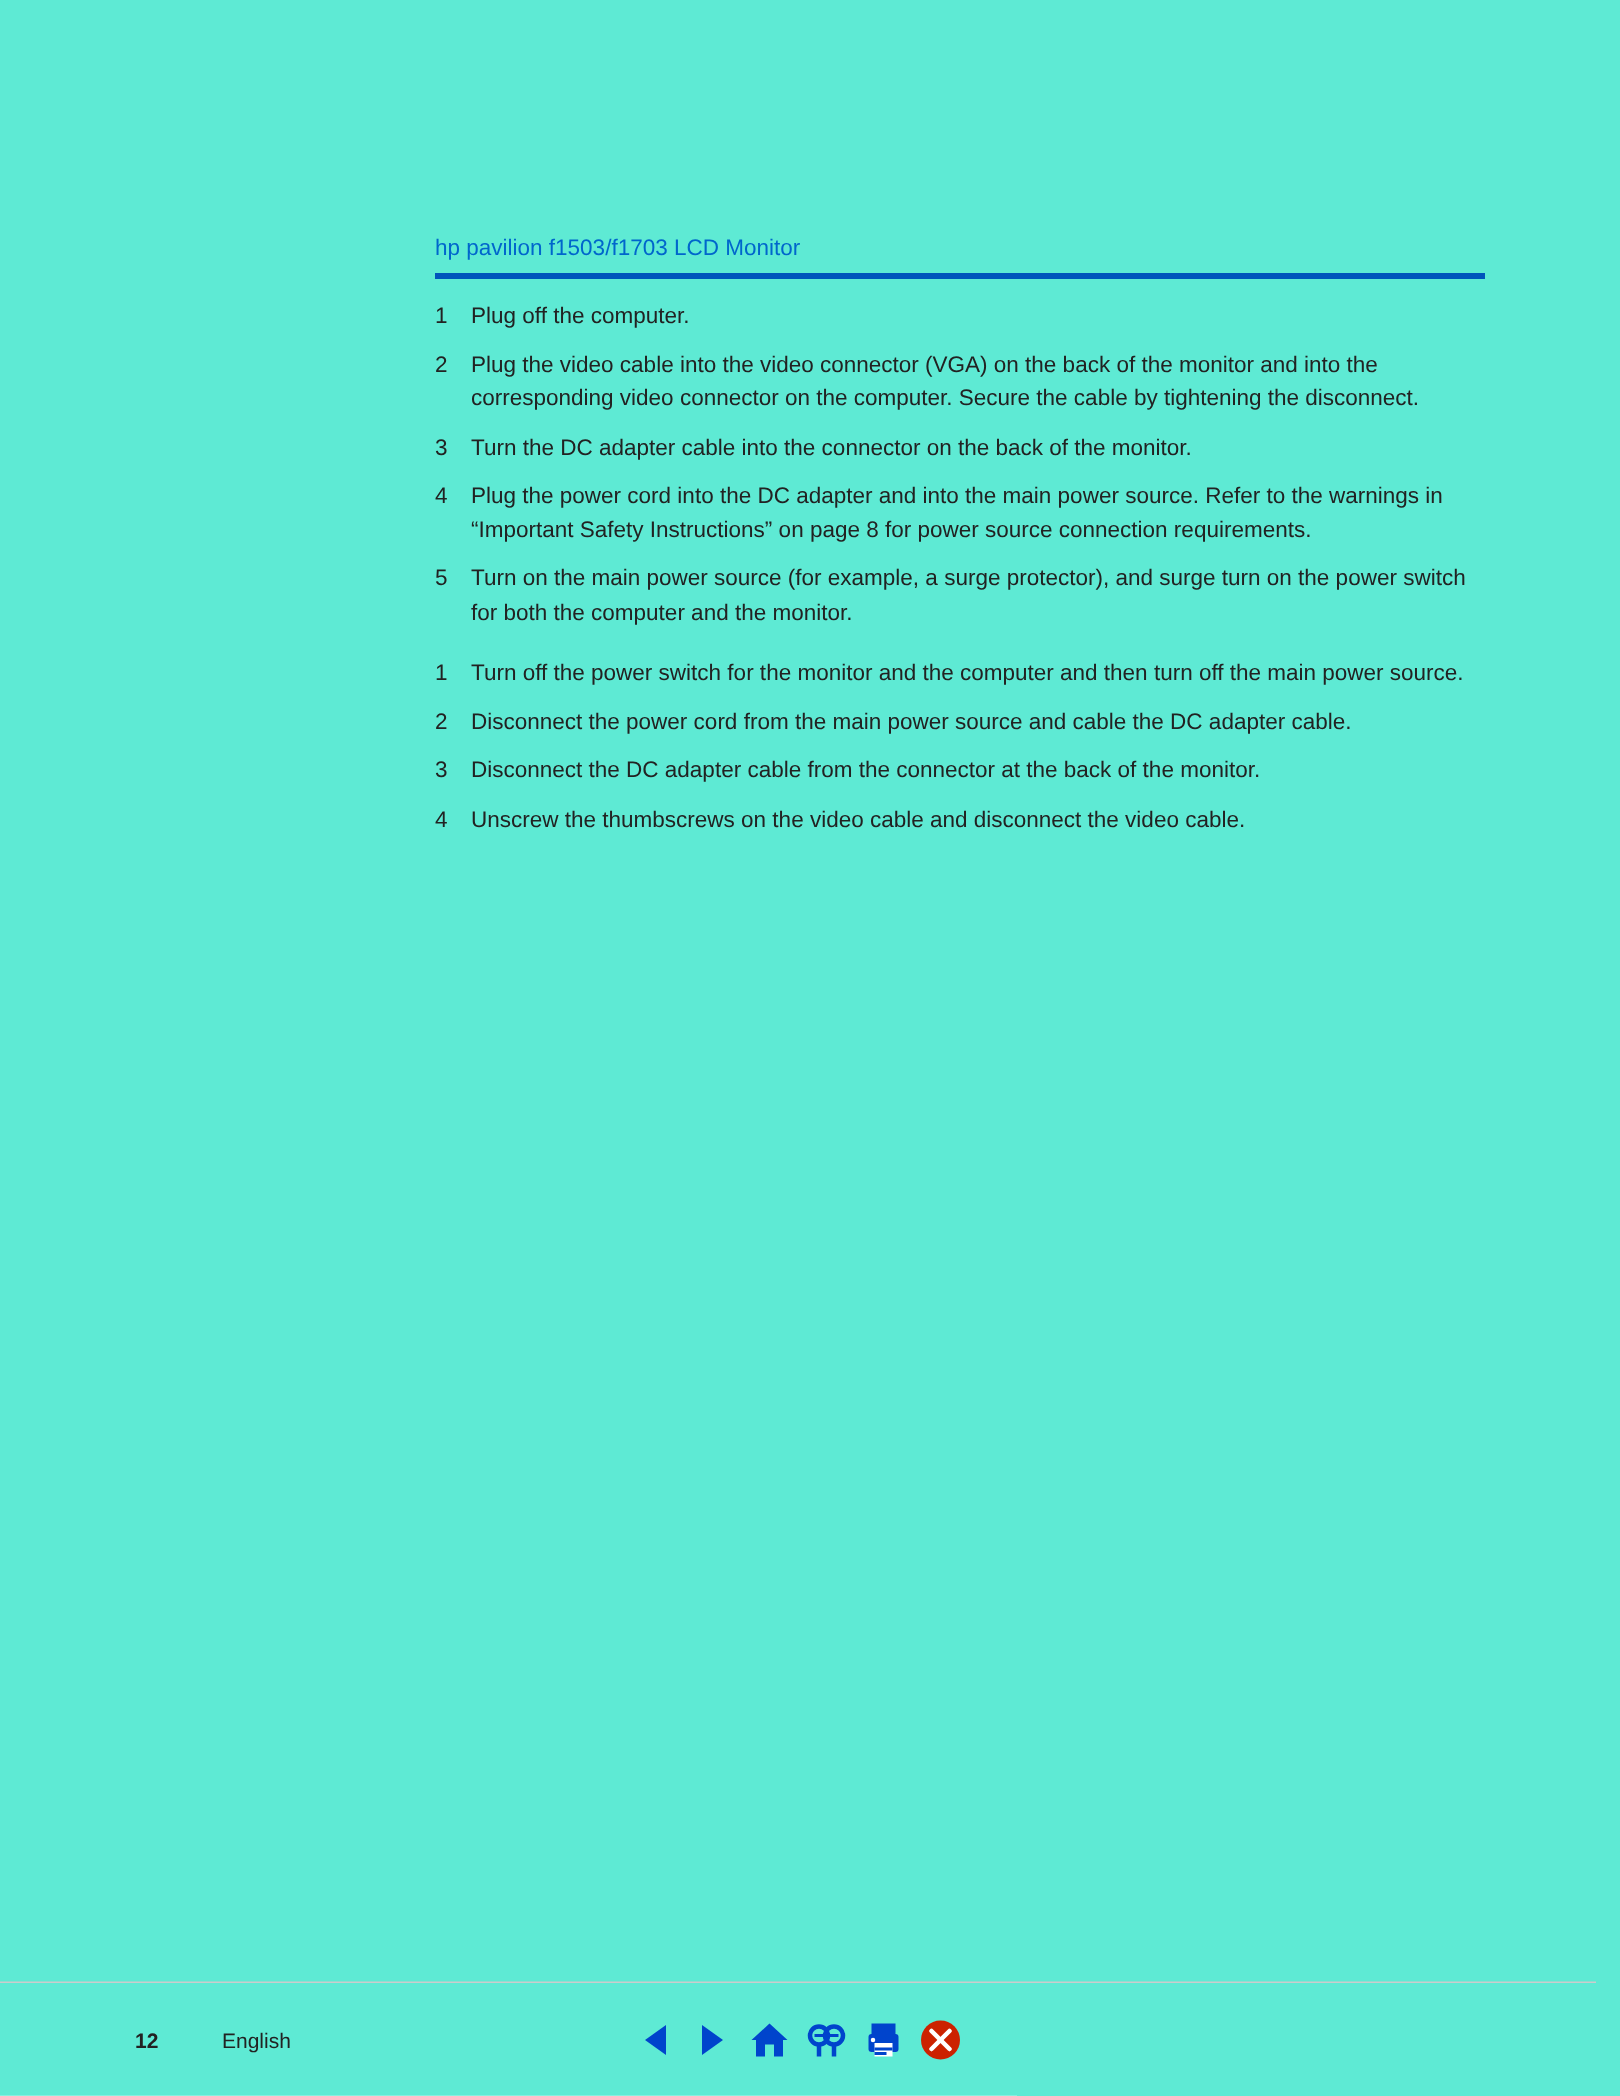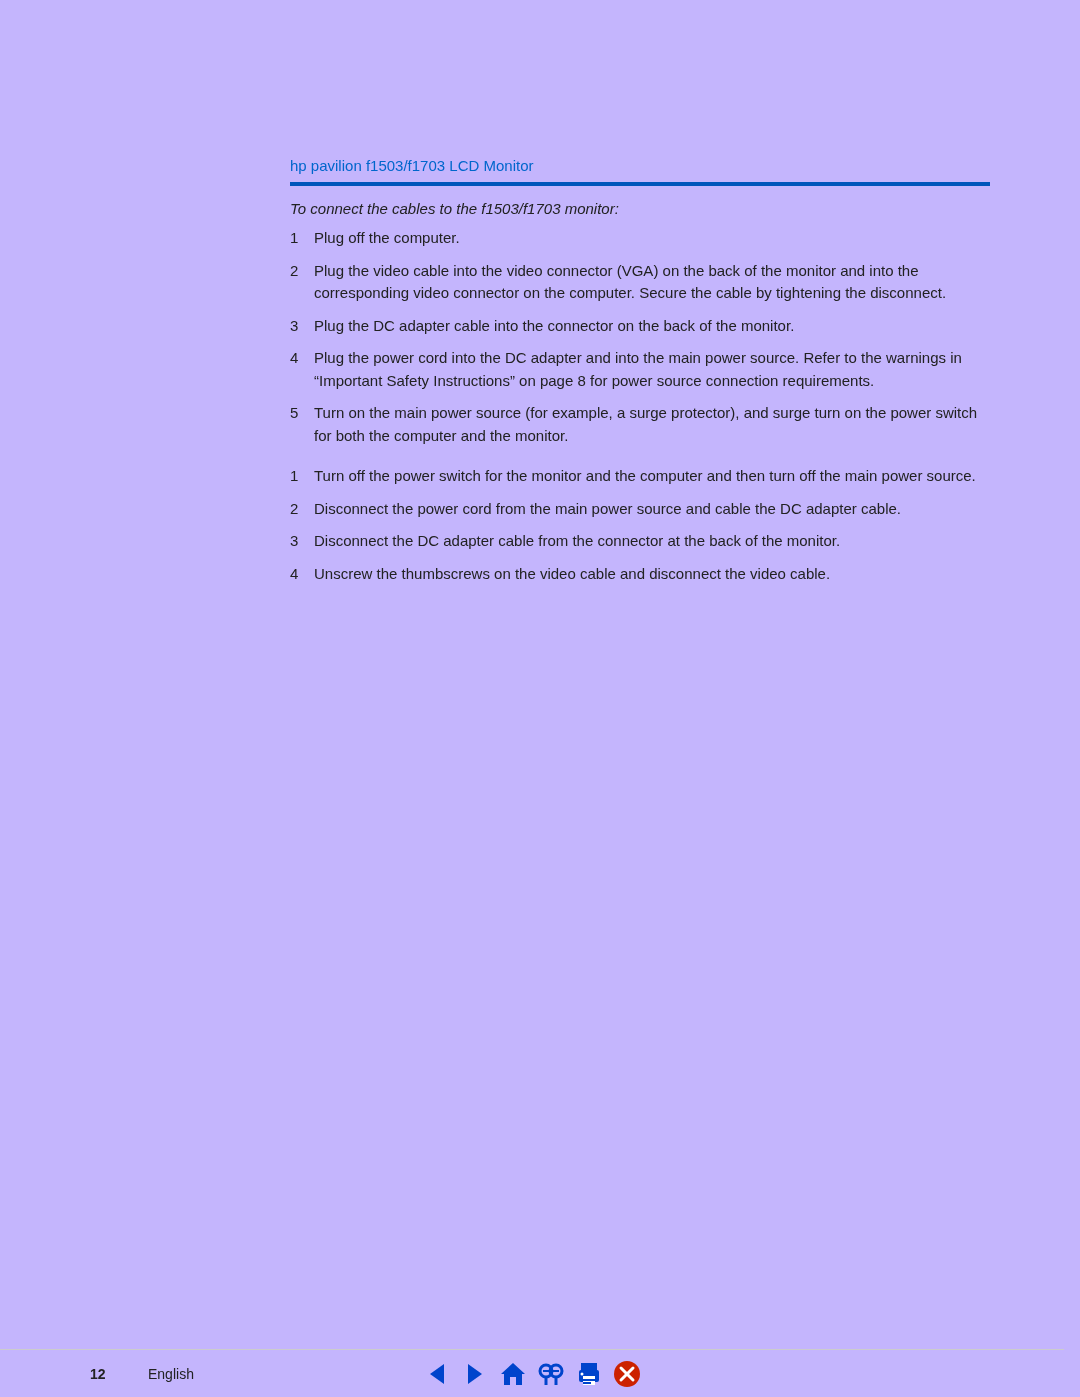--- a/index.html
+++ b/index.html
@@ -14,21 +14,21 @@
       background: #ffffff;
       font-family: Arial, Helvetica, sans-serif;
       font-size: 15px;
       color: #333333;
       position: relative;
     }
 
     .page-container {
       width: 1080px;
       height: 1397px;
-      background: #c4b5fd;
+      background: #5eead4;
       position: relative;
       padding: 0;
     }
 
     .content-area {
       position: absolute;
       top: 155px;
       left: 290px;
       right: 90px;
       bottom: 80px;
@@ -91,21 +91,21 @@
 
     .list-text {
       flex: 1;
     }
 
     .footer {
       position: absolute;
       bottom: 0;
       left: 0;
       right: 16px;
-      height: 48px;
+      height: 76px;
       display: flex;
       align-items: center;
       border-top: 1px solid #cccccc;
     }
 
     .footer-page-number {
       position: absolute;
       left: 90px;
       font-size: 14px;
       font-weight: bold;
@@ -146,33 +146,32 @@
 
   <div class="content-area">
 
     <div class="header-section">
       <div class="header-title-product">hp pavilion f1503/f1703 LCD Monitor</div>
     </div>
 
     <div class="blue-rule"></div>
 
     <div>
-      <p class="italic-heading">To connect the cables to the f1503/f1703 monitor:</p>
       <ol class="numbered-list">
         <li class="list-item">
           <span class="list-number">1</span>
           <span class="list-text">Plug off the computer.</span>
         </li>
         <li class="list-item">
           <span class="list-number">2</span>
           <span class="list-text">Plug the video cable into the video connector (VGA) on the back of the monitor and into the corresponding video connector on the computer. Secure the cable by tightening the disconnect.</span>
         </li>
         <li class="list-item">
           <span class="list-number">3</span>
-          <span class="list-text">Plug the DC adapter cable into the connector on the back of the monitor.</span>
+          <span class="list-text">Turn the DC adapter cable into the connector on the back of the monitor.</span>
         </li>
         <li class="list-item">
           <span class="list-number">4</span>
           <span class="list-text">Plug the power cord into the DC adapter and into the main power source. Refer to the warnings in “Important Safety Instructions” on page 8 for power source connection requirements.</span>
         </li>
         <li class="list-item">
           <span class="list-number">5</span>
           <span class="list-text">Turn on the main power source (for example, a surge protector), and surge turn on the power switch for both the computer and the monitor.</span>
         </li>
       </ol>

